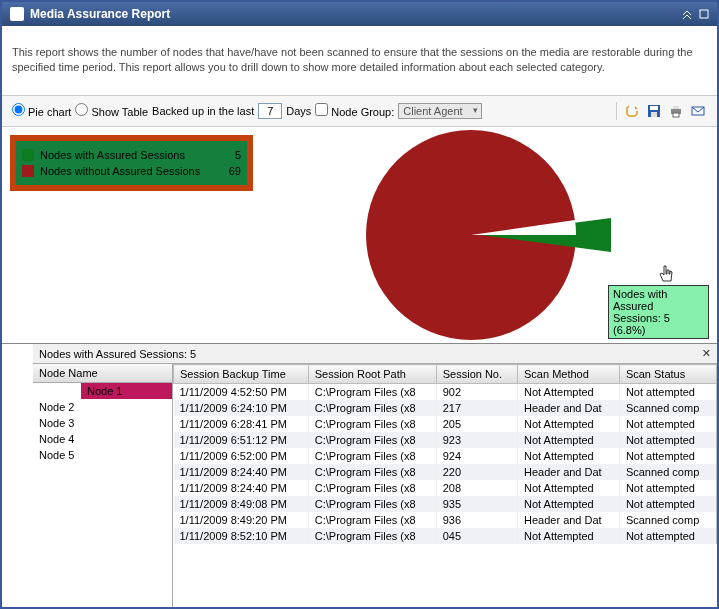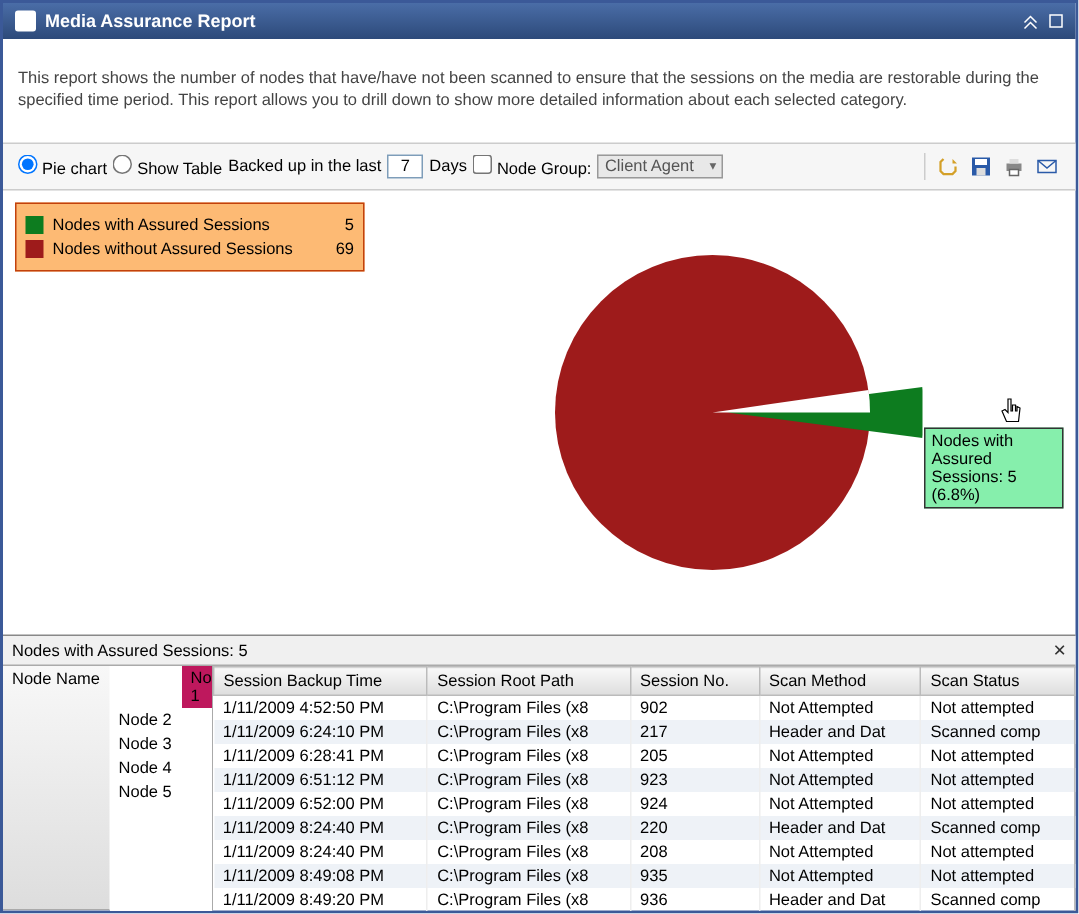--- a/index.html
+++ b/index.html
@@ -15,33 +15,33 @@
 .toolbar input[type="radio"] { margin-right: 3px; }
 .toolbar input[type="checkbox"] { margin-right: 3px; }
 .toolbar select, .toolbar input[type="text"] { border: 1px solid #7e9db9; padding: 1px 3px; font-size: 11px; }
 .toolbar .daysinput { width: 24px; text-align: center; }
 .toolbar .sel { background: #e8e8e8; color: #555; padding: 1px 18px 1px 4px; border: 1px solid #999; position: relative; }
 .toolbar .sel::after { content: "▾"; position: absolute; right: 3px; top: 1px; font-size: 9px; color: #666; }
 .toolbar .spacer { flex: 1; }
 .toolbar .vert-sep { width: 1px; height: 18px; background: #ccc; margin: 0 2px; }
 .toolbar .tool-icon { width: 18px; height: 18px; cursor: pointer; display: flex; align-items: center; justify-content: center; border: 1px solid transparent; }
 .chart-area { flex: 1; display: flex; overflow: hidden; padding: 8px; position: relative; }
-.legend { border: 1px solid #c2410c; padding: 6px; background: #fdba74; align-self: flex-start; margin-right: 18px; }
+.legend { border: 6px solid #c2410c; padding: 6px; background: #15803d; align-self: flex-start; margin-right: 0; }
 .legend .lg-row { display: flex; align-items: center; gap: 6px; padding: 2px 0; }
 .legend .swatch { width: 12px; height: 12px; }
 .legend .lg-label { width: 175px; }
 .legend .lg-val { width: 20px; text-align: right; }
 .pie-wrap { flex: 1; display: flex; align-items: center; justify-content: center; position: relative; }
 .cursor-hand { position: absolute; width: 18px; height: 18px; left: 405px; top: 130px; z-index: 3; }
 .tooltip { position: absolute; background: #86efac; border: 1px solid #333; padding: 2px 4px; font-size: 11px; left: 355px; top: 150px; z-index: 2; }
-.details { border-top: 1px solid #888; display: flex; flex-direction: column; height: 184px; }
+.details { border-top: 1px solid #888; display: flex; flex-direction: column; height: 264px; padding-left: 31px; }
 .details-hdr { background: #f0f0f0; border-bottom: 1px solid #aaa; padding: 3px 6px; display: flex; align-items: center; }
 .details-hdr .x { margin-left: auto; cursor: pointer; font-size: 11px; color: #333; }
 .details-body { flex: 1; display: flex; overflow: hidden; }
-.nodelist { width: 140px; border-right: 1px solid #aaa; display: flex; flex-direction: row; overflow: hidden; }
+.nodelist { width: 140px; border-right: 1px solid #aaa; display: flex; flex-direction: column; overflow: hidden; }
 .nodelist .nl-hdr { background: linear-gradient(to bottom,#f8f8f8,#ddd); border-bottom: 1px solid #aaa; padding: 3px 6px; font-weight: normal; }
 .nodelist .nl-items { flex: 1; overflow: auto; background: #fff; }
 .nodelist .nl-items div { padding: 2px 6px; }
 .nodelist .nl-items div.sel { background: #be185d; margin-left: 48px; }
 .grid { flex: 1; overflow: auto; }
 .grid table { border-collapse: collapse; width: 100%; }
 .grid th { background: linear-gradient(to bottom,#f8f8f8,#ddd); border: 1px solid #bbb; padding: 3px 6px; text-align: left; font-weight: normal; white-space: nowrap; }
 .grid td { padding: 2px 6px; border-right: 1px solid #eee; white-space: nowrap; }
 .grid tr.alt td { background: #eef2f7; }
 .grid td:last-child, .grid th:last-child { border-right: 1px solid #bbb; }

